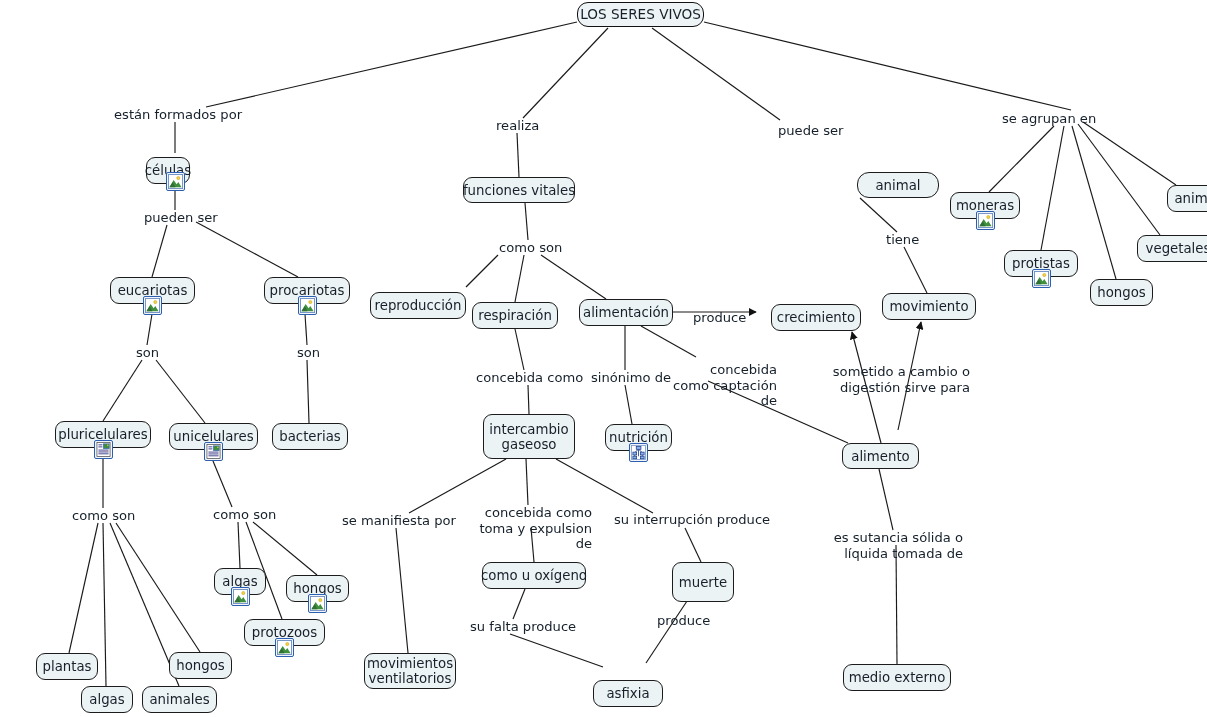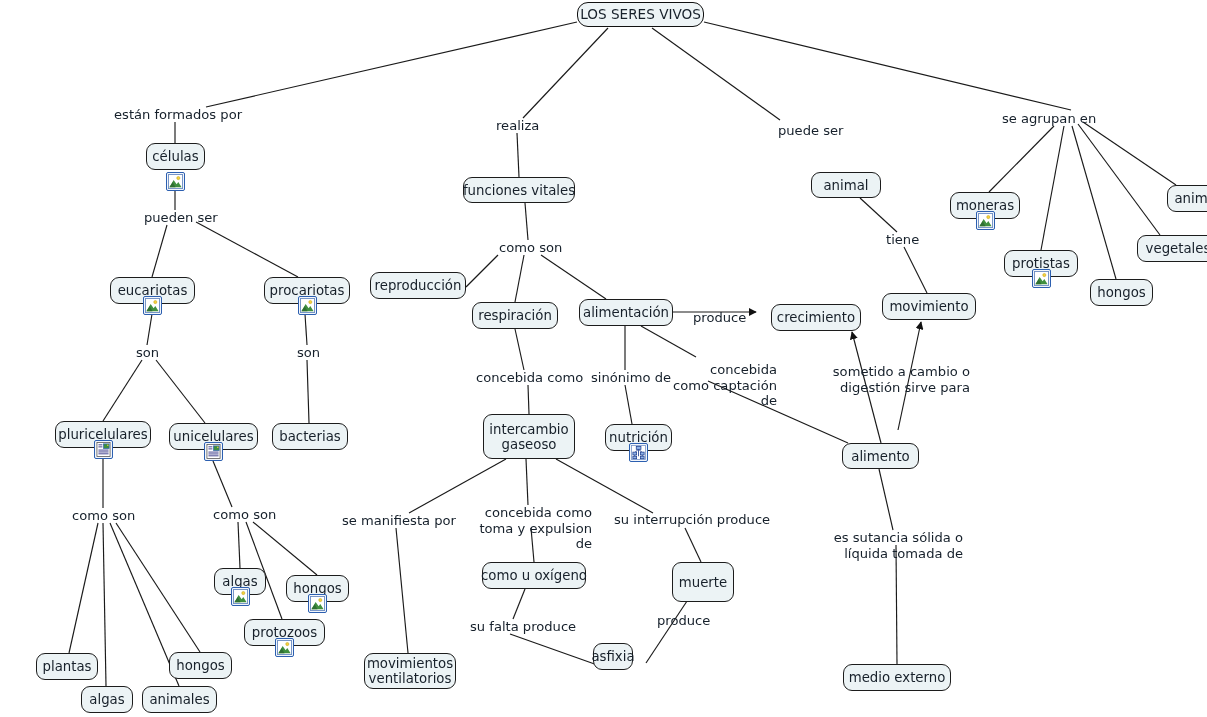--- a/index.html
+++ b/index.html
@@ -142,21 +142,21 @@
       <path d="M 1036,126 L 1080,279"></path>
       <path d="M 1042,124 L 1124,235"></path>
       <path d="M 1047,122 L 1140,185"></path>
     </g>
   </svg>
 
   <div id="node-layer">
       <div class="node root" style="left: 541px; top: 2px; width: 127px; height: 25px;">
         <span class="lbl">LOS SERES VIVOS</span>
       </div>
-      <div class="node" style="left: 110px; top: 143px; width: 59px; height: 27px;">
+      <div class="node" style="left: 110px; top: 157px; width: 44px; height: 27px;">
         <span class="lbl">células</span>
       </div>
       <div class="res-icon" style="left: 130px; top: 172px;">
         <svg viewBox="0 0 16 16">
           <rect x="0.5" y="0.5" width="15" height="15" fill="#ffffff" stroke="#6f8fc4" stroke-width="1"></rect>
           <circle cx="11" cy="4.3" r="1.7" fill="#f5d13c" stroke="#b99a12" stroke-width="0.5"></circle>
           <path d="M1.5 14 L6 6.5 L9.2 11 L11 8.6 L14.5 14 Z" fill="#3f8f3f"></path>
           <path d="M1.5 14 L5 8.8 L8 14 Z" fill="#2f6f33"></path>
         </svg>
       </div>
@@ -260,21 +260,21 @@
         <svg viewBox="0 0 16 16">
           <rect x="0.5" y="0.5" width="15" height="15" fill="#ffffff" stroke="#6f8fc4" stroke-width="1"></rect>
           <circle cx="11" cy="4.3" r="1.7" fill="#f5d13c" stroke="#b99a12" stroke-width="0.5"></circle>
           <path d="M1.5 14 L6 6.5 L9.2 11 L11 8.6 L14.5 14 Z" fill="#3f8f3f"></path>
           <path d="M1.5 14 L5 8.8 L8 14 Z" fill="#2f6f33"></path>
         </svg>
       </div>
       <div class="node" style="left: 427px; top: 177px; width: 112px; height: 26px;">
         <span class="lbl">funciones vitales</span>
       </div>
-      <div class="node" style="left: 334px; top: 272px; width: 96px; height: 27px;">
+      <div class="node" style="left: 334px; top: 292px; width: 96px; height: 27px;">
         <span class="lbl">reproducción</span>
       </div>
       <div class="node" style="left: 436px; top: 302px; width: 86px; height: 27px;">
         <span class="lbl">respiración</span>
       </div>
       <div class="node" style="left: 543px; top: 299px; width: 94px; height: 27px;">
         <span class="lbl">alimentación</span>
       </div>
       <div class="node" style="left: 735px; top: 304px; width: 90px; height: 27px;">
         <span class="lbl">crecimiento</span>
@@ -301,27 +301,27 @@
       </div>
       <div class="node two-line" style="left: 447px; top: 414px; width: 92px; height: 45px;">
         <span class="lbl">intercambio gaseoso</span>
       </div>
       <div class="node two-line" style="left: 328px; top: 653px; width: 92px; height: 36px;">
         <span class="lbl">movimientos ventilatorios</span>
       </div>
       <div class="node" style="left: 446px; top: 562px; width: 104px; height: 27px;">
         <span class="lbl">como u oxígeno</span>
       </div>
-      <div class="node" style="left: 557px; top: 643px; width: 40px; height: 27px;">
+      <div class="node" style="left: 557px; top: 680px; width: 70px; height: 27px;">
         <span class="lbl">asfixia</span>
       </div>
       <div class="node" style="left: 636px; top: 562px; width: 62px; height: 40px;">
         <span class="lbl">muerte</span>
       </div>
-      <div class="node" style="left: 775px; top: 172px; width: 70px; height: 26px;">
+      <div class="node" style="left: 821px; top: 172px; width: 82px; height: 26px; border-radius: 12px;">
         <span class="lbl">animal</span>
       </div>
       <div class="node" style="left: 846px; top: 293px; width: 94px; height: 27px;">
         <span class="lbl">movimiento</span>
       </div>
       <div class="node" style="left: 806px; top: 443px; width: 77px; height: 26px;">
         <span class="lbl">alimento</span>
       </div>
       <div class="node" style="left: 807px; top: 664px; width: 108px; height: 27px;">
         <span class="lbl">medio externo</span>

